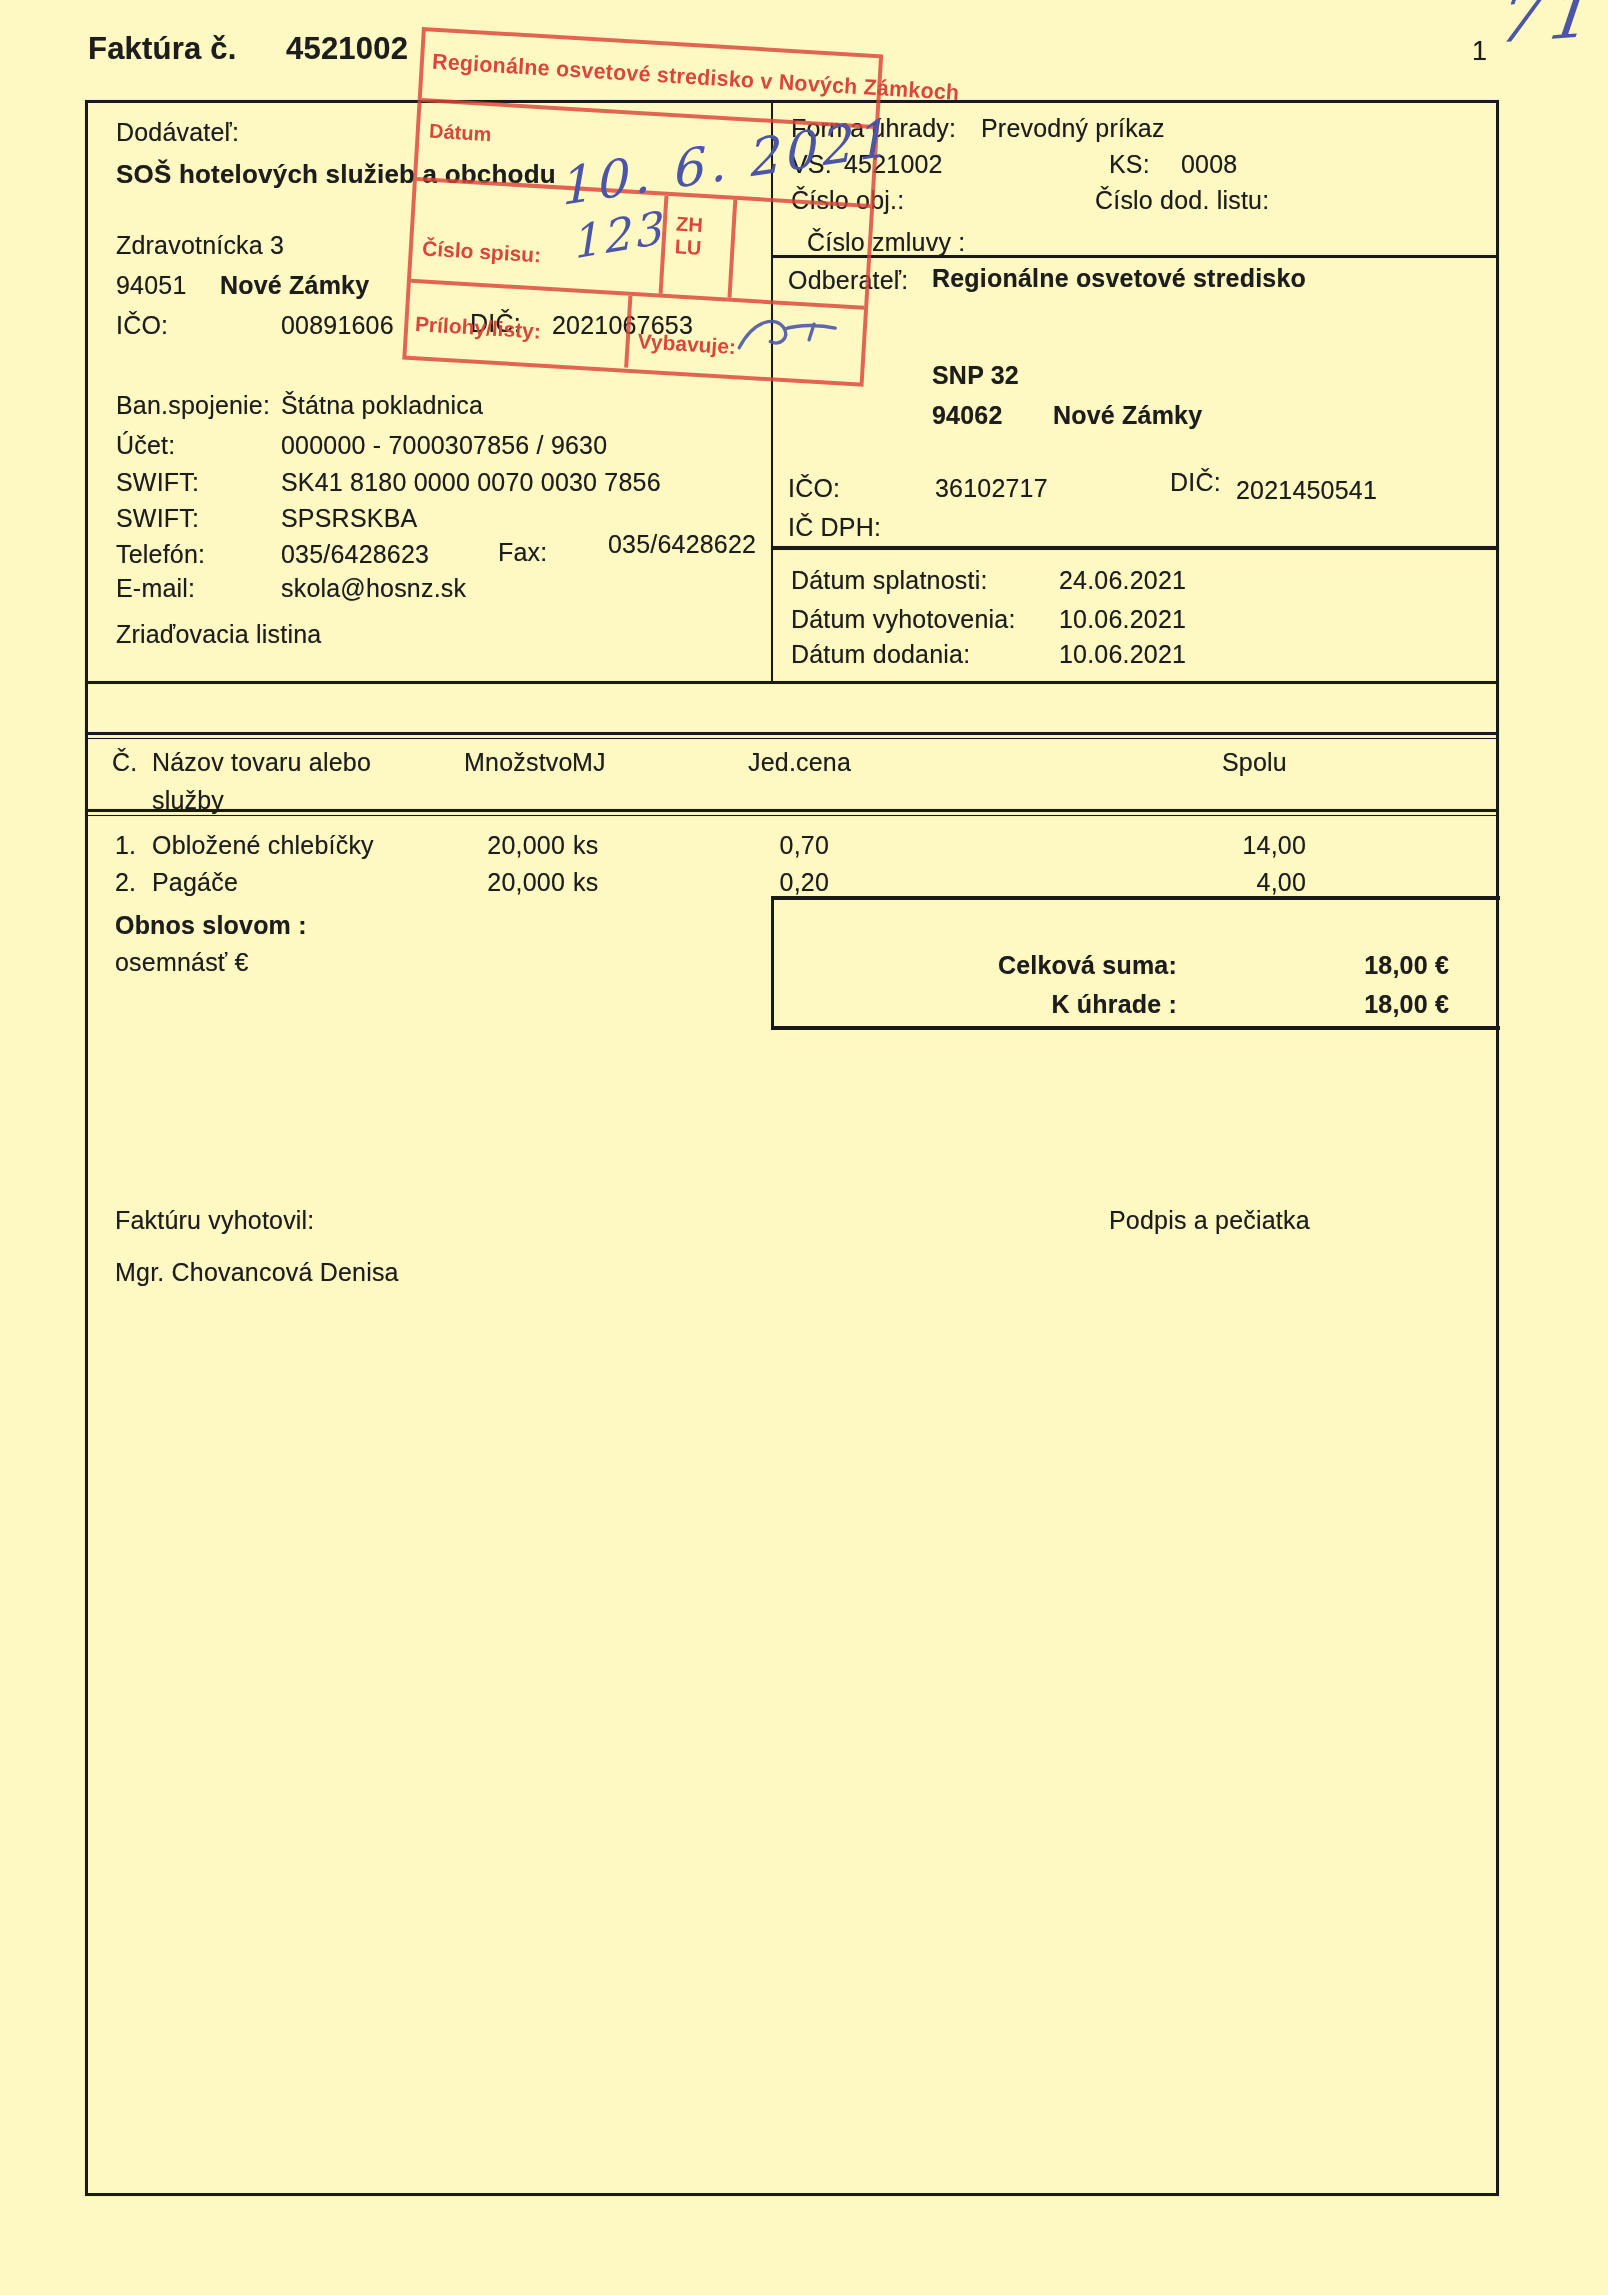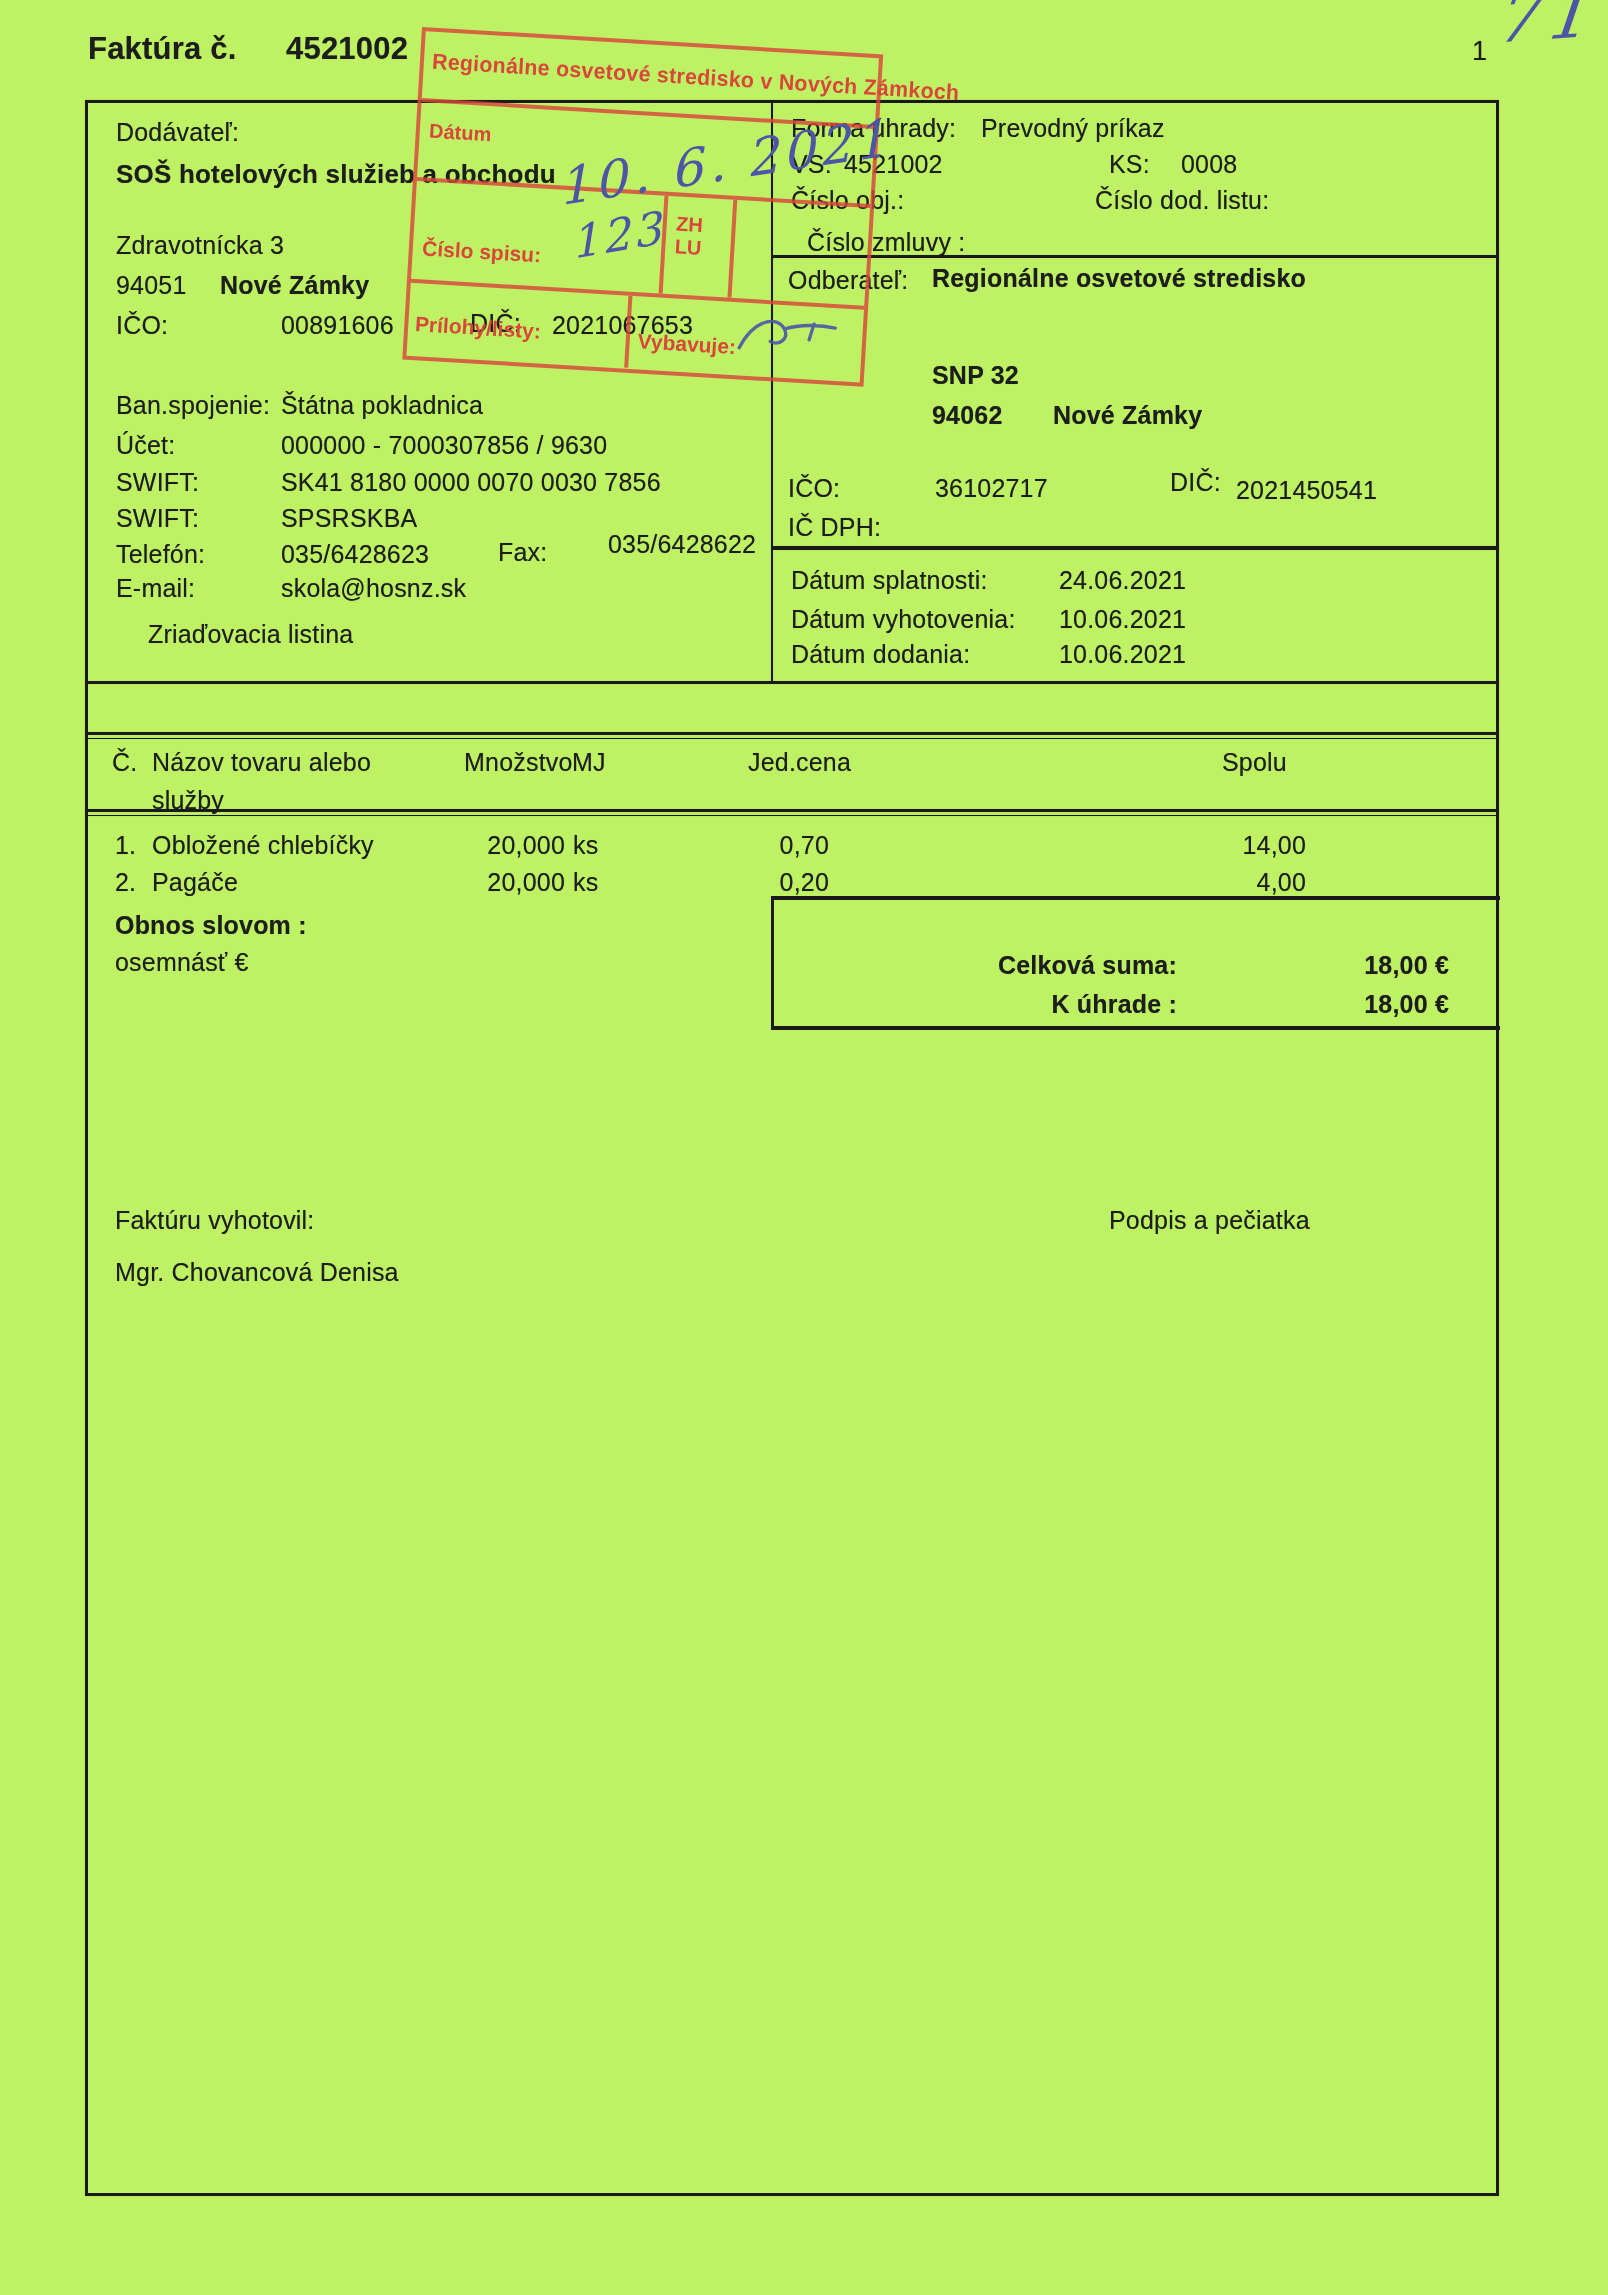--- a/index.html
+++ b/index.html
@@ -1,16 +1,16 @@
 <!DOCTYPE html>
 <html style="font-size:10.7px"><head>
 <meta charset="utf-8">
 <style>
   html,body{margin:0;padding:0;background:#e8e8e6;}
-  .page{position:relative;width:1609px;height:2295px;background:#bef264;overflow:hidden;
+  .page{position:relative;width:1609px;height:2295px;background:#fef9c3;overflow:hidden;
         font-family:"Liberation Sans",sans-serif;color:#1d1d1d;}
   .t{position:absolute;white-space:nowrap;font-size:25px;color:#1d1d1d;
      letter-spacing:0.2px;text-shadow:0 0 0.7px rgba(20,20,20,.45);}
   .amt{text-align:right;}
   .line{position:absolute;background:#1a1a1a;box-shadow:0 0 0.7px rgba(0,0,0,.5);}
 
   
   [data-name="invoice-title-label"]{left:88px;top:31px;font-size:31px;font-weight:700;}
   [data-name="invoice-title-number"]{left:286px;top:31px;font-size:31px;font-weight:700;}
   [data-name="page-number"]{left:1472px;top:36px;font-size:27px;}
@@ -47,21 +47,21 @@
   [data-name="supplier-iban-label"]{left:116px;top:468px;}
   [data-name="supplier-iban-value"]{left:281px;top:468px;}
   [data-name="supplier-swift-label"]{left:116px;top:504px;}
   [data-name="supplier-swift-value"]{left:281px;top:504px;}
   [data-name="supplier-phone-label"]{left:116px;top:540px;}
   [data-name="supplier-phone-value"]{left:281px;top:540px;}
   [data-name="supplier-fax-label"]{left:498px;top:538px;}
   [data-name="supplier-fax-value"]{left:590px;top:530px;margin-left:18px;}
   [data-name="supplier-email-label"]{left:116px;top:574px;}
   [data-name="supplier-email-value"]{left:281px;top:574px;}
-  [data-name="supplier-founding-note"]{left:116px;top:620px;margin-left:32px;}
+  [data-name="supplier-founding-note"]{left:116px;top:620px;}
 
   
   [data-name="payment-method-label"]{left:791px;top:114px;}
   [data-name="payment-method-value"]{left:981px;top:114px;}
   [data-name="payment-vs-label"]{left:791px;top:150px;}
   [data-name="payment-vs-value"]{left:844px;top:150px;}
   [data-name="payment-ks-label"]{left:1109px;top:150px;}
   [data-name="payment-ks-value"]{left:1181px;top:150px;}
   [data-name="payment-order-label"]{left:791px;top:186px;}
   [data-name="payment-delivery-note-label"]{left:1095px;top:186px;}

